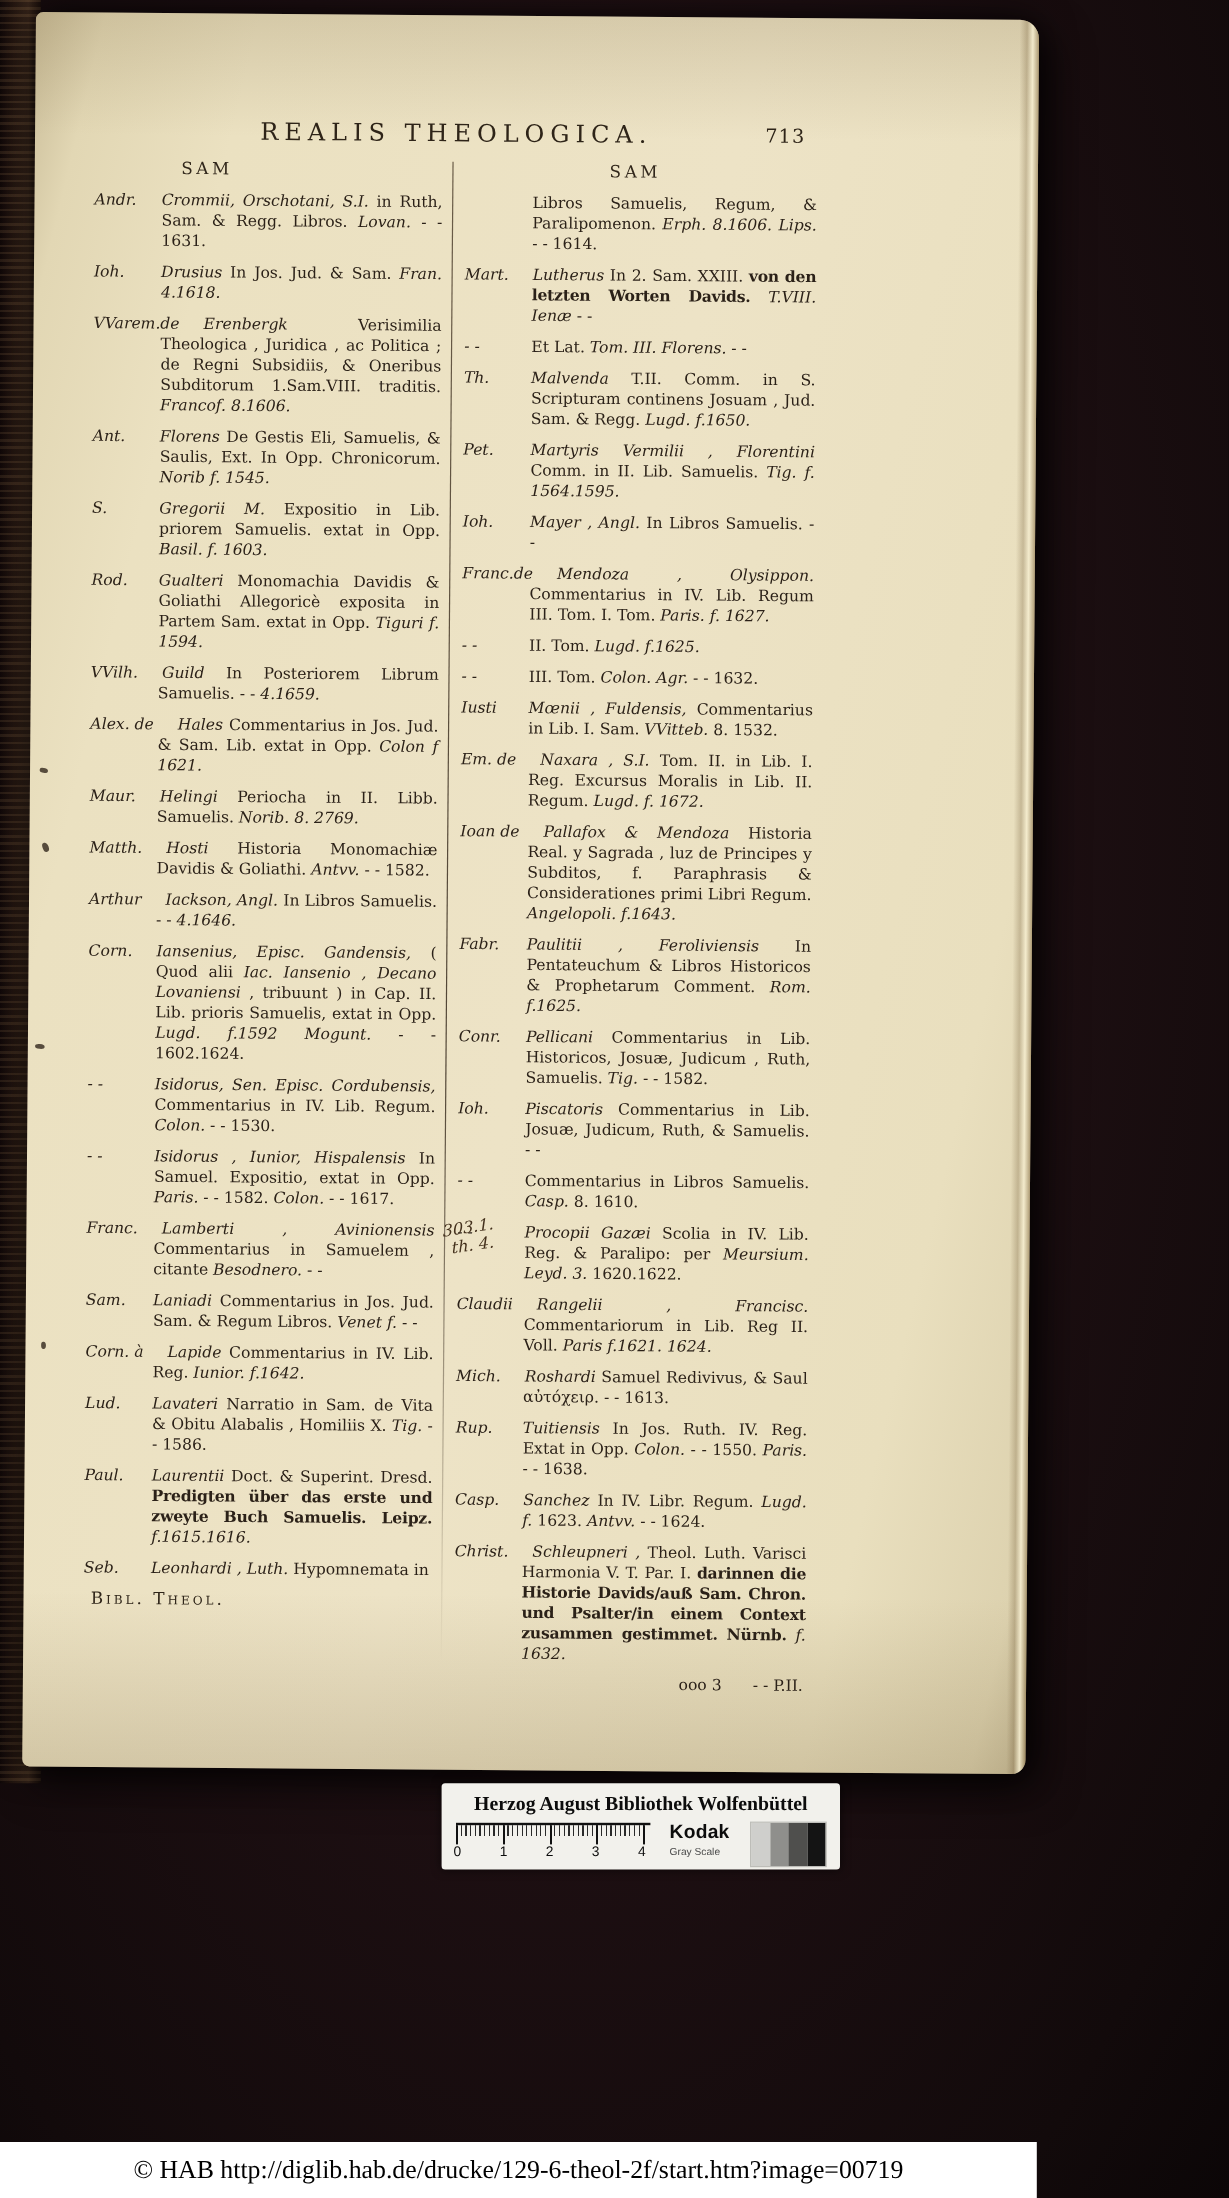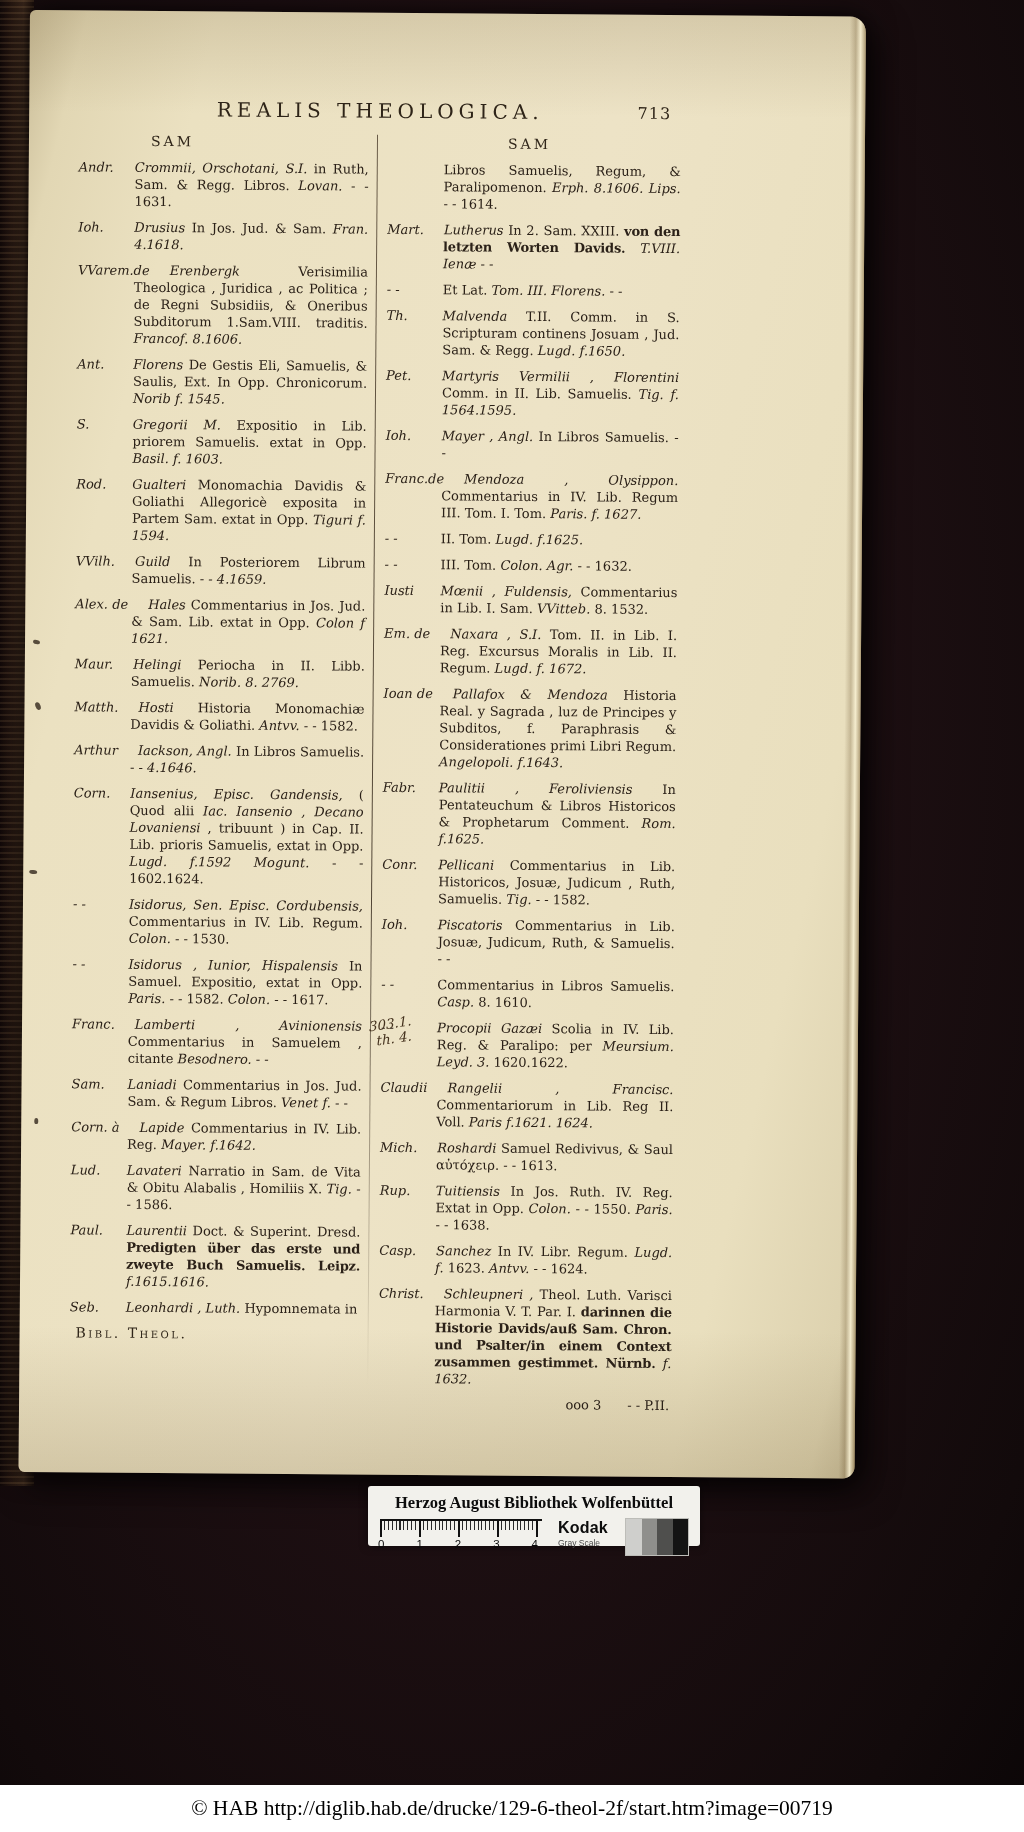--- a/index.html
+++ b/index.html
@@ -64,21 +64,21 @@
     transform:rotate(-9deg) skewX(-6deg);}
   .margin-note div:nth-child(2){margin-left:7px;}
 
   .sig-line{margin-top:4px;padding-left:6px;font-variant:small-caps;
     font-size:14px;letter-spacing:2.5px;color:#2e2418;}
 
   .bottom-row{display:flex;justify-content:flex-end;gap:26px;margin-top:2px;
     font-size:13px;padding-right:2px;}
 
   
-  .scale-card{position:absolute;left:368px;top:1486px;width:332px;height:60px;
+  .scale-card{position:absolute;left:368px;top:1486px;width:332px;height:72px;
     box-sizing:border-box;background:#f2f1ec;border-radius:3px;
     box-shadow:0 0 8px rgba(0,0,0,.55);padding:7px 12px 0;color:#0c0c0c;}
   .card-title{font-family:"Liberation Serif",serif;font-weight:bold;font-size:16.5px;
     text-align:center;white-space:nowrap;}
   .card-row{display:flex;align-items:flex-start;margin-top:6px;}
   .ruler{width:166px;}
   .ticks{width:162px;height:16px;border-top:2px solid #111;position:relative;
     background:repeating-linear-gradient(90deg,#2a2a2a 0 1px, rgba(0,0,0,0) 1px 3.9px);
     background-size:158px 9px;background-repeat:no-repeat;}
   .ticks::after{content:"";position:absolute;inset:0;
@@ -86,21 +86,21 @@
     background-size:159px 16px;background-repeat:no-repeat;}
   .nums{width:160px;display:flex;justify-content:space-between;margin-top:1px;
     font-family:"Liberation Sans",sans-serif;font-size:11.5px;transform:translateX(-2px);}
   .kodak{margin-left:12px;margin-top:0;font-family:"Liberation Sans",sans-serif;}
   .kodak-name{font-weight:bold;font-size:16px;letter-spacing:.2px;}
   .kodak-sub{font-size:8.5px;color:#4a4a4a;margin-top:1px;}
   .gray-patch{margin-left:auto;width:62px;height:36px;display:flex;
     outline:1px solid #bdbdb8;}
   .gray-patch div{flex:1;height:100%;}
 
-  .copy-bar{position:absolute;left:0;top:1785px;width:1024px;height:47px;background:#ffffff;
+  .copy-bar{position:absolute;left:0;top:1785px;width:864px;height:47px;background:#ffffff;
     display:flex;align-items:center;justify-content:center;
     font-family:"Liberation Serif",serif;font-size:21.5px;color:#000;}
 </style>
 </head>
 <body>
 
 <div class="stage">
 
   <div class="book-edge"></div>
 
@@ -129,21 +129,21 @@
               <div class="entry"><span class="author">VVilh.</span><span class="it">Guild</span><span class="rm"> In Posteriorem Librum Samuelis. - - </span><span class="it">4.1659.</span></div>
               <div class="entry"><span class="author">Alex. de</span><span class="it">Hales</span><span class="rm"> Commentarius in Jos. Jud. &amp; Sam. Lib. extat in Opp. </span><span class="it">Colon f 1621.</span></div>
               <div class="entry"><span class="author">Maur.</span><span class="it">Helingi</span><span class="rm"> Periocha in II. Libb. Samuelis. </span><span class="it">Norib. 8. 2769.</span></div>
               <div class="entry"><span class="author">Matth.</span><span class="it">Hosti</span><span class="rm"> Historia Monomachiæ Davidis &amp; Goliathi. </span><span class="it">Antvv.</span><span class="rm"> - - 1582.</span></div>
               <div class="entry"><span class="author">Arthur</span><span class="it">Iackson, Angl.</span><span class="rm"> In Libros Samuelis. - - </span><span class="it">4.1646.</span></div>
               <div class="entry"><span class="author">Corn.</span><span class="it">Iansenius, Episc. Gandensis,</span><span class="rm"> ( Quod alii </span><span class="it">Iac. Iansenio , Decano Lovaniensi</span><span class="rm"> , tribuunt ) in Cap. II. Lib. prioris Samuelis, extat in Opp. </span><span class="it">Lugd. f.1592 Mogunt.</span><span class="rm"> - - 1602.1624.</span></div>
               <div class="entry"><span class="author">- -</span><span class="it">Isidorus, Sen. Episc. Cordubensis,</span><span class="rm"> Commentarius in IV. Lib. Regum. </span><span class="it">Colon.</span><span class="rm"> - - 1530.</span></div>
               <div class="entry"><span class="author">- -</span><span class="it">Isidorus , Iunior, Hispalensis</span><span class="rm"> In Samuel. Expositio, extat in Opp. </span><span class="it">Paris.</span><span class="rm"> - - 1582. </span><span class="it">Colon.</span><span class="rm"> - - 1617.</span></div>
               <div class="entry"><span class="author">Franc.</span><span class="it">Lamberti , Avinionensis</span><span class="rm"> Commentarius in Samuelem , citante </span><span class="it">Besodnero.</span><span class="rm"> - -</span></div>
               <div class="entry"><span class="author">Sam.</span><span class="it">Laniadi</span><span class="rm"> Commentarius in Jos. Jud. Sam. &amp; Regum Libros. </span><span class="it">Venet f.</span><span class="rm"> - -</span></div>
-              <div class="entry"><span class="author">Corn. à</span><span class="it">Lapide</span><span class="rm"> Commentarius in IV. Lib. Reg. </span><span class="it">Mayer. f.1642.</span></div>
+              <div class="entry"><span class="author">Corn. à</span><span class="it">Lapide</span><span class="rm"> Commentarius in IV. Lib. Reg. </span><span class="it">Iunior. f.1642.</span></div>
               <div class="entry"><span class="author">Lud.</span><span class="it">Lavateri</span><span class="rm"> Narratio in Sam. de Vita &amp; Obitu Alabalis , Homiliis X. </span><span class="it">Tig.</span><span class="rm"> - - 1586.</span></div>
               <div class="entry"><span class="author">Paul.</span><span class="it">Laurentii</span><span class="rm"> Doct. &amp; Superint. Dresd. </span><span class="fr">Predigten über das erste und zweyte Buch Samuelis. Leipz.</span><span class="it"> f.1615.1616.</span></div>
               <div class="entry"><span class="author">Seb.</span><span class="it">Leonhardi , Luth.</span><span class="rm"> Hypomnemata in</span></div>
             </div>
           <div class="sig-line">Bibl. Theol.</div>
         </div>
 
         <div class="col-divider"></div>
 
         <div class="col colR">

